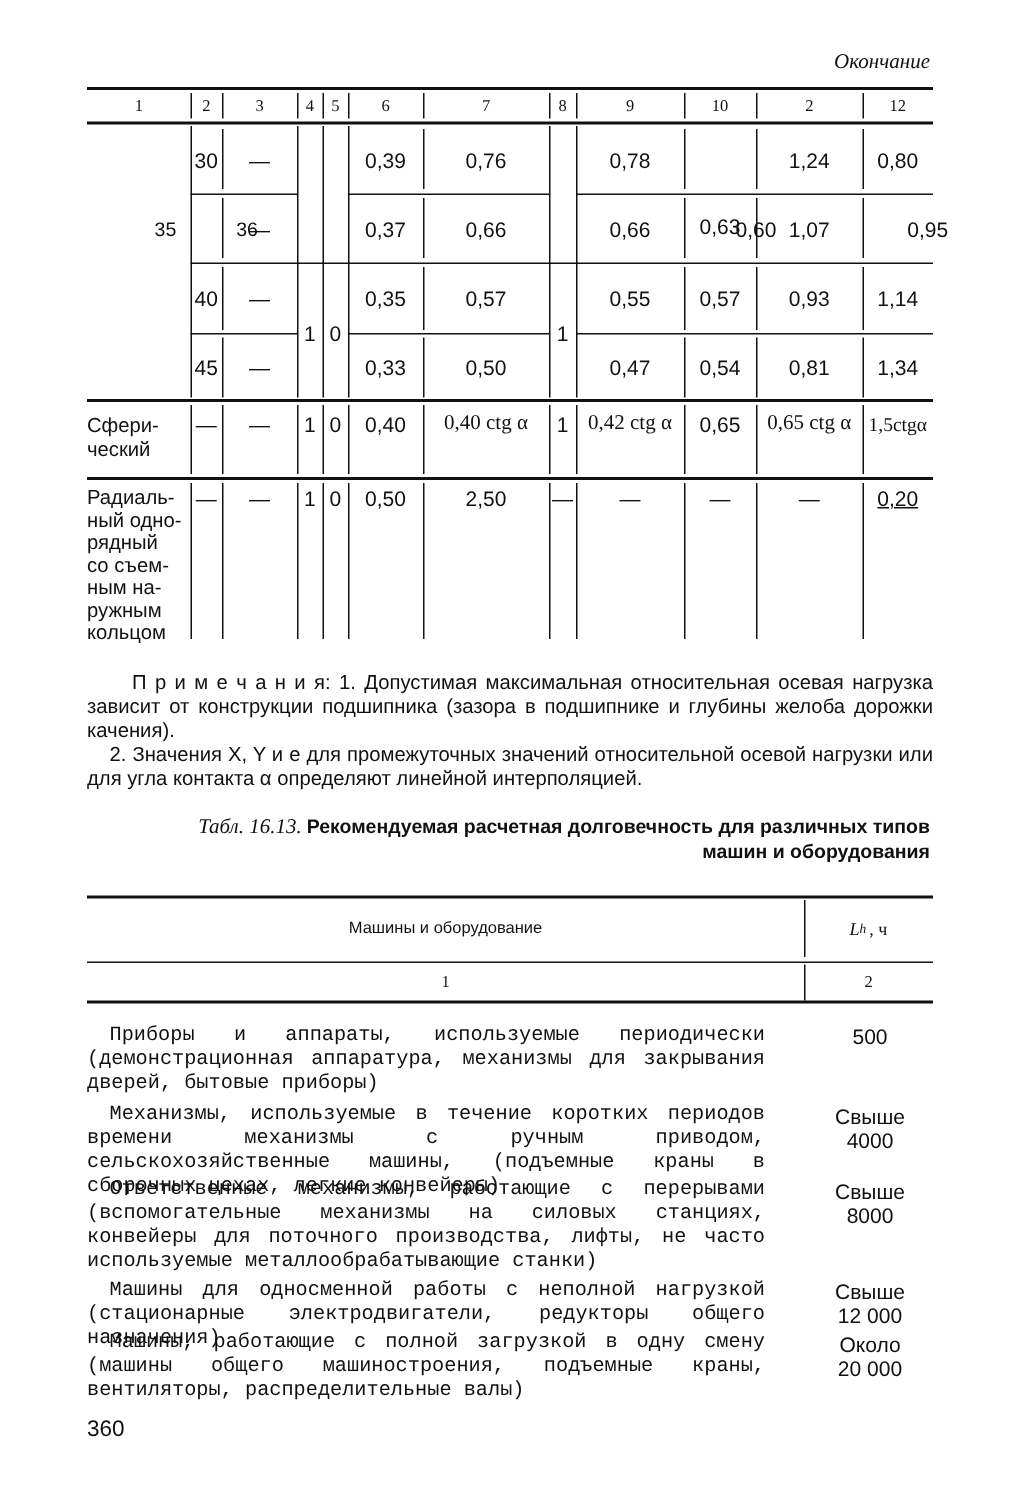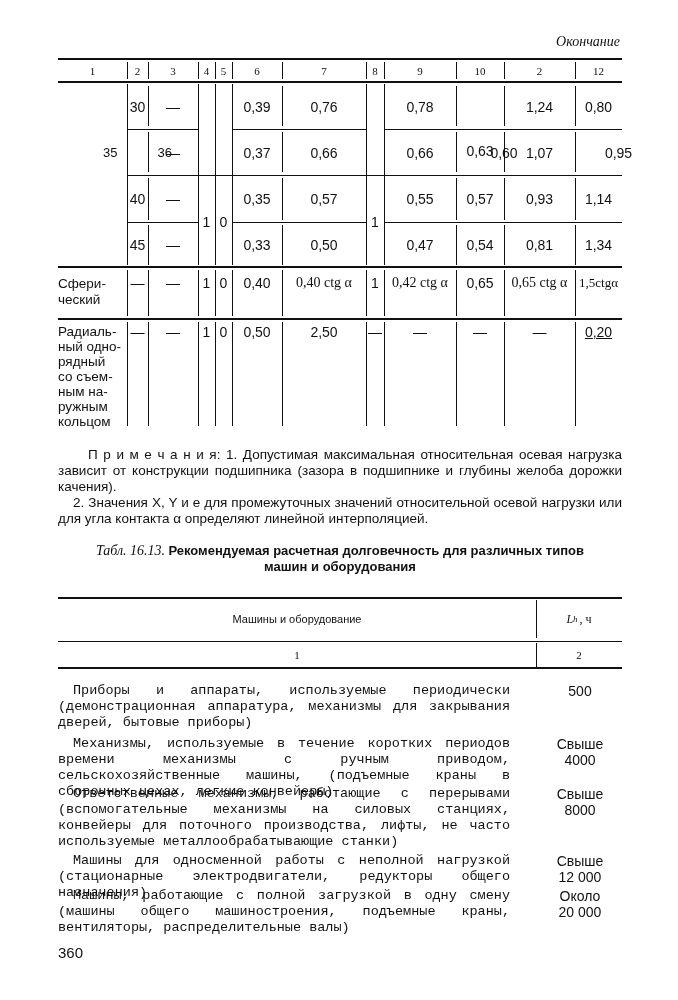--- a/index.html
+++ b/index.html
@@ -211,21 +211,21 @@
     <div class="cell" style="left:384px; width:72px; top:320px; height:24px;">—</div>
     <div class="cell" style="left:456px; width:48px; top:320px; height:24px;">—</div>
     <div class="cell" style="left:504px; width:71px; top:320px; height:24px;">—</div>
     <div class="cell" style="left:575px; width:47px; top:320px; height:24px;text-decoration:underline;">0,20</div>
   </div>
 </div>
 
 <div class="note" style="top:447px; text-indent:30px;">П р и м е ч а н и я:  1. Допустимая максимальная относительная осевая нагрузка зависит от конструкции подшипника (зазора в подшипнике и глубины желоба дорожки качения).</div>
 <div class="note" style="top:495px; text-indent:15px;">2. Значения X, Y и e для промежуточных значений относительной осевой нагрузки или для угла контакта α определяют линейной интерполяцией.</div>
 
-<div class="caption" style="top:543px;">
+<div class="caption" style="top:543px;text-align:right;">
   <span class="it">Табл. 16.13.</span>
   <span class="b">Рекомендуемая расчетная долговечность для различных типов</span><br>
   <span class="b">машин и оборудования</span>
 </div>
 
 <div>
   <div class="hline thick" style="left:58px; width:564px; top:597px;"></div>
   <div class="vline" style="left:536px; top:600px; height:38px;"></div>
   <div class="cell" style="left:58px; width:478px; top:600px; height:38px; font-size:11px;">Машины и оборудование</div>
   <div class="cell" style="left:536px; width:86px; top:600px; height:38px; font-family:'Liberation Serif',serif; font-size:12px;">

